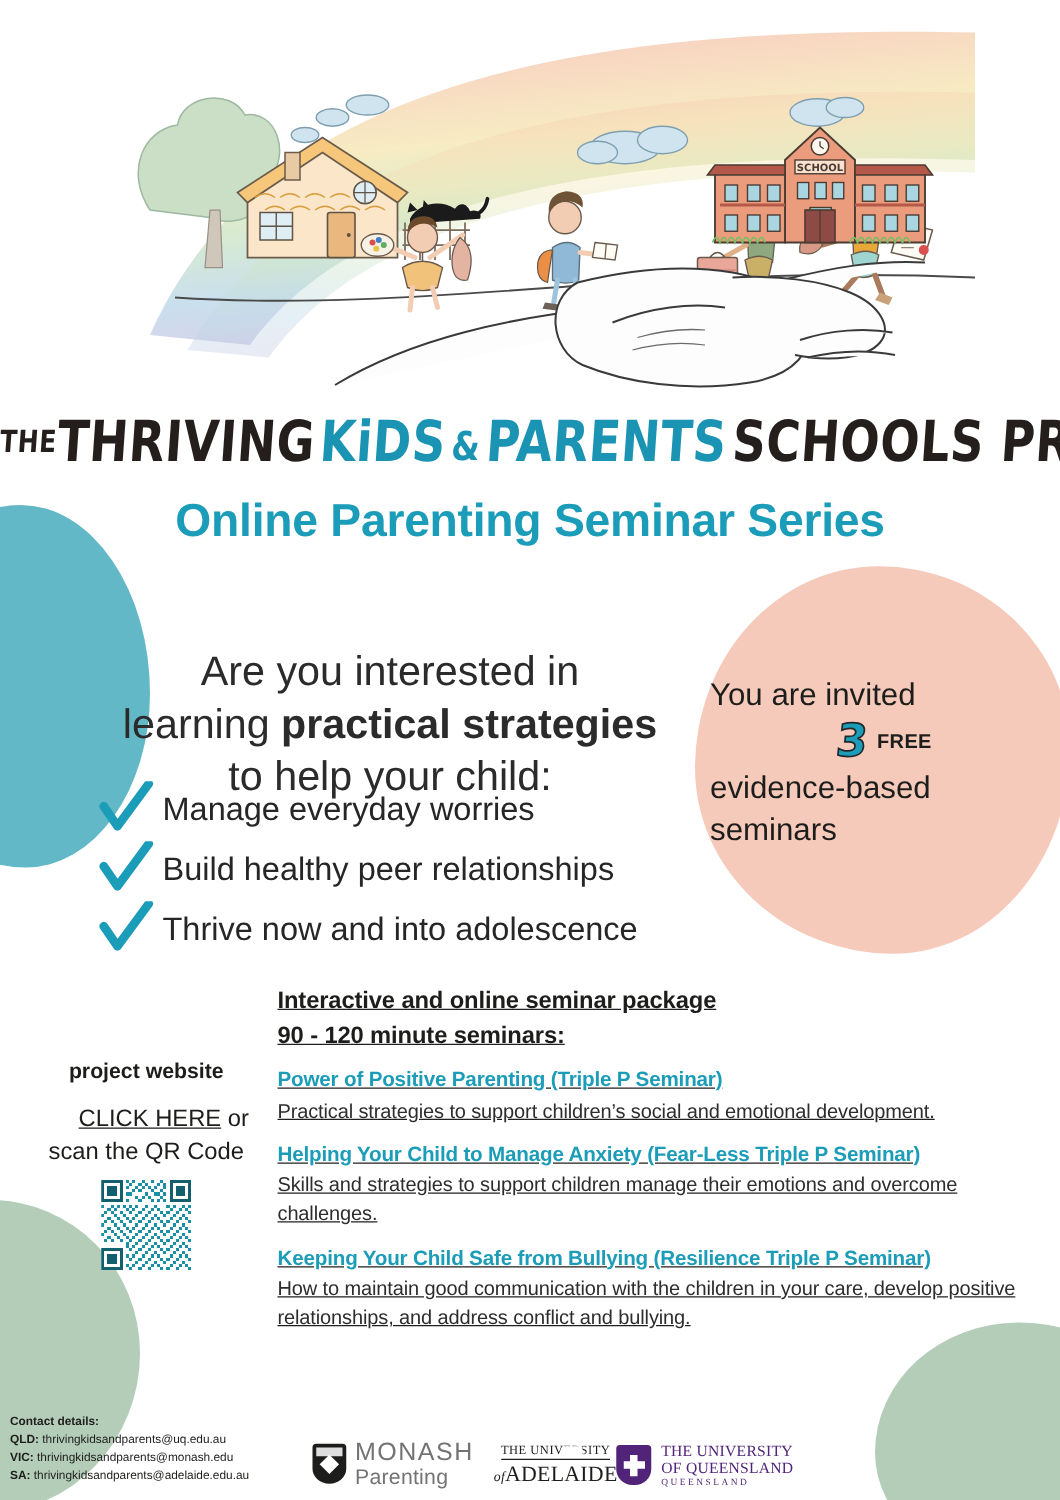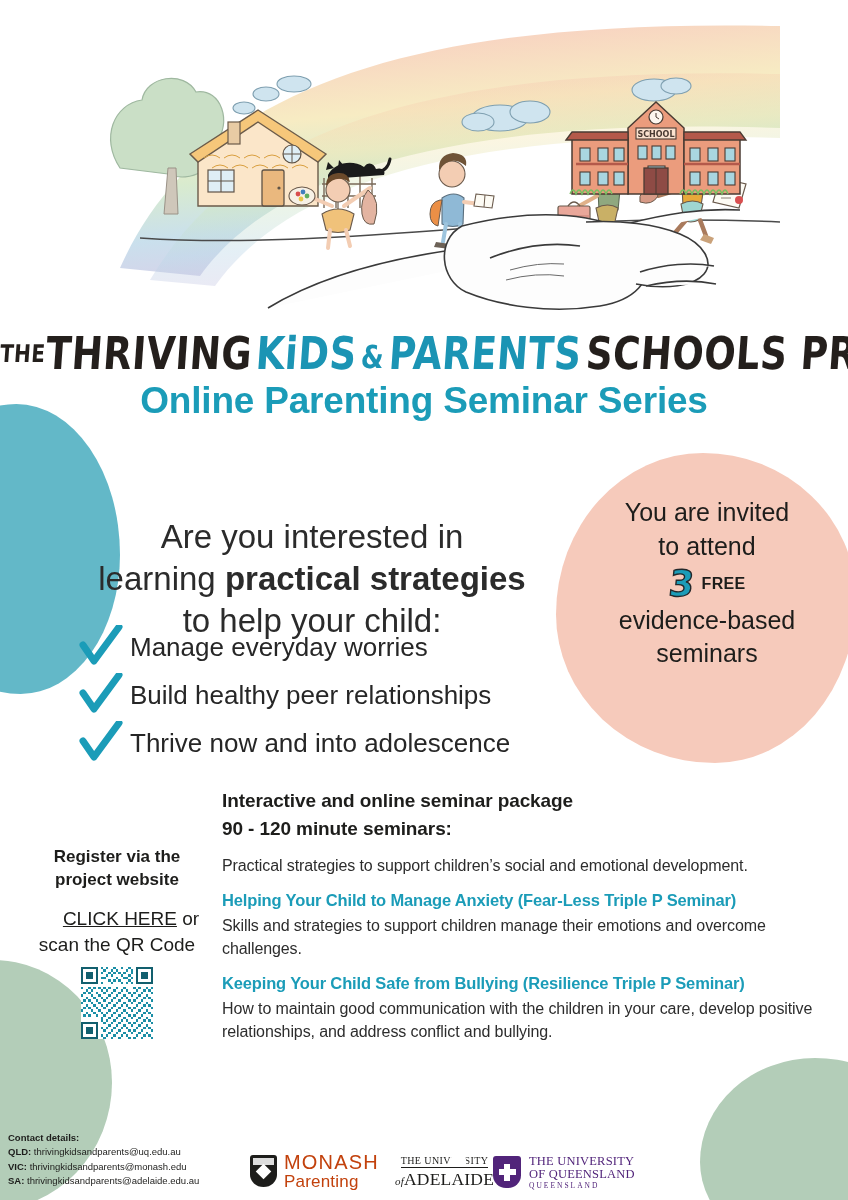--- a/index.html
+++ b/index.html
@@ -46,55 +46,55 @@
     font-family:"DejaVu Sans",sans-serif;
     font-size:37px;font-weight:bold;letter-spacing:.5px;
     display:inline-block;transform:skewX(-4deg) scaleY(1.22);
   }
   .ht-the{font-size:20px !important;vertical-align:super;}
   .ht-dark{color:#241f1c;}
   .ht-teal{color:#1b94b4;}
   .ht-amp{font-size:26px !important;color:#1b94b4;}
 
   #subtitle{
-    position:absolute;left:0;right:0;top:380px;text-align:center;
+    position:absolute;left:0;right:0;top:396px;text-align:center;
     font-size:37px;font-weight:bold;color:#1b9cb8;letter-spacing:-.2px;
   }
 
   
   #headline{
     position:absolute;left:72px;top:492px;width:480px;text-align:center;
     font-size:33px;line-height:1.27;color:#2b2b2b;margin-top:24px;
   }
   #headline b{font-weight:bold;}
 
   #bullets{position:absolute;left:78px;top:628px;width:520px;}
   .bullet{display:flex;align-items:center;margin-bottom:10px;height:38px;}
   .tick{width:46px;height:44px;flex:0 0 46px;margin-right:6px;position:relative;}
   .tick svg{position:absolute;left:0;top:0;}
   .bullet-text{font-size:26px;color:#262626;line-height:1;}
 
   
   #invite{
-    position:absolute;left:568px;top:496px;width:278px;text-align:center;
+    position:absolute;left:568px;top:540px;width:278px;text-align:left;
     font-size:25px;line-height:1.35;color:#1d1d1b;
   }
   #invite .free-line{
     display:flex;align-items:center;justify-content:center;gap:8px;margin:2px 0 2px;
   }
   #invite .three{
     font-family:"DejaVu Sans",sans-serif;
     font-size:36px;font-weight:bold;color:#1b9cb8;
     -webkit-text-stroke:1.4px #23282b;line-height:1;
     transform:skewX(-6deg);
   }
   #invite .free{font-size:16px;font-weight:bold;letter-spacing:.3px;}
 
   
-  #details{position:absolute;left:222px;top:787px;width:600px;}
+  #details{position:absolute;left:222px;top:787px;width:600px;text-decoration:underline;}
   #details .pkg{
     font-size:19px;font-weight:bold;color:#1d1d1b;line-height:1.45;
     letter-spacing:-.1px;margin-bottom:12px;
   }
   .sem{margin-bottom:13px;}
   .sem-title{
     font-size:16.5px;font-weight:bold;color:#1b9cb8;line-height:1.3;
     letter-spacing:-.15px;margin-bottom:2px;
   }
   .sem-desc{font-size:16px;color:#2d2d2d;line-height:1.45;letter-spacing:-.1px;}
@@ -116,21 +116,21 @@
 
   #logos{position:absolute;left:245px;top:1126px;width:420px;height:70px;}
   .logo{position:absolute;bottom:6px;}
   #logo-monash{left:5px;display:flex;align-items:center;gap:7px;}
   #logo-monash .crest{width:27px;height:32px;background:#1d1d1b;
       border-radius:3px 3px 50% 50%/3px 3px 38% 38%;position:relative;}
   #logo-monash .crest:after{content:"";position:absolute;left:50%;top:52%;
       width:11px;height:11px;margin:-6px 0 0 -5.5px;background:#fff;transform:rotate(45deg);}
   #logo-monash .crest:before{content:"";position:absolute;left:3px;top:3px;right:3px;height:7px;
       background:#fff;opacity:.85;}
-  #logo-monash .mtxt{line-height:1.02;color:#c2410c;}
+  #logo-monash .mtxt{line-height:1.02;color:#737373;}
   #logo-monash .m1{font-size:20px;letter-spacing:1.2px;}
   #logo-monash .m2{font-size:17px;letter-spacing:.2px;}
 
   #logo-adelaide{left:150px;text-align:center;}
   #logo-adelaide .shield{
      width:26px;height:30px;margin:0 auto 2px;background:#6b4a1f;
      border-radius:4px 4px 45% 45%/4px 4px 42% 42%;position:relative;}
   #logo-adelaide .shield:after{content:"";position:absolute;left:5px;top:7px;width:16px;height:9px;
      background:#fff;border-radius:2px;}
   #logo-adelaide .ribbon{width:34px;height:6px;margin:-7px auto 3px;background:#c8102e;border-radius:3px;}
@@ -360,50 +360,49 @@
         <svg width="46" height="44" viewBox="0 0 46 44">
             <path d="M5,20 L16,36 L41,2" fill="none" stroke="#1b9cb8" stroke-width="7" stroke-linecap="round" stroke-linejoin="round"></path>
           </svg>
       </span>
       <span class="bullet-text">Thrive now and into adolescence</span>
     </div>
   </div>
 
   <div id="invite">
     <div>You are invited</div>
-    <div>to attend</div>
     <div class="free-line">
       <span class="three">3</span>
       <span class="free">FREE</span>
     </div>
     <div>evidence-based</div>
     <div>seminars</div>
   </div>
 
   <div id="details">
     <div class="pkg">
       <div>Interactive and online seminar package</div>
       <div>90 - 120 minute seminars:</div>
     </div>
 
     <div class="sem">
+      <div class="sem-title">Power of Positive Parenting (Triple P Seminar)</div>
       <div class="sem-desc">Practical strategies to support children’s social and emotional development.</div>
     </div>
     <div class="sem">
       <div class="sem-title">Helping Your Child to Manage Anxiety (Fear-Less Triple P Seminar)</div>
       <div class="sem-desc">Skills and strategies to support children manage their emotions and overcome challenges.</div>
     </div>
     <div class="sem">
       <div class="sem-title">Keeping Your Child Safe from Bullying (Resilience Triple P Seminar)</div>
       <div class="sem-desc">How to maintain good communication with the children in your care, develop positive relationships, and address conflict and bullying.</div>
     </div>
   </div>
 
   <div id="register">
-    <div class="r1">Register via the</div>
     <div class="r1">project website</div>
     <div class="r2">
       <a class="click" href="#" style="color:#1d1d1b;">CLICK HERE</a><span> or</span>
     </div>
     <div class="r2" style="margin-top:0;">scan the QR Code</div>
     <svg id="qr" viewBox="0 0 29 29" shape-rendering="crispEdges">
       <rect width="29" height="29" fill="#ffffff"></rect>
       <g fill="#125f6e">
         <path d="M0,0h7v7h-7z M1,1h5v5h-5z" fill="#125f6e"></path>
         <rect x="1" y="1" width="5" height="5" fill="#fff"></rect>

